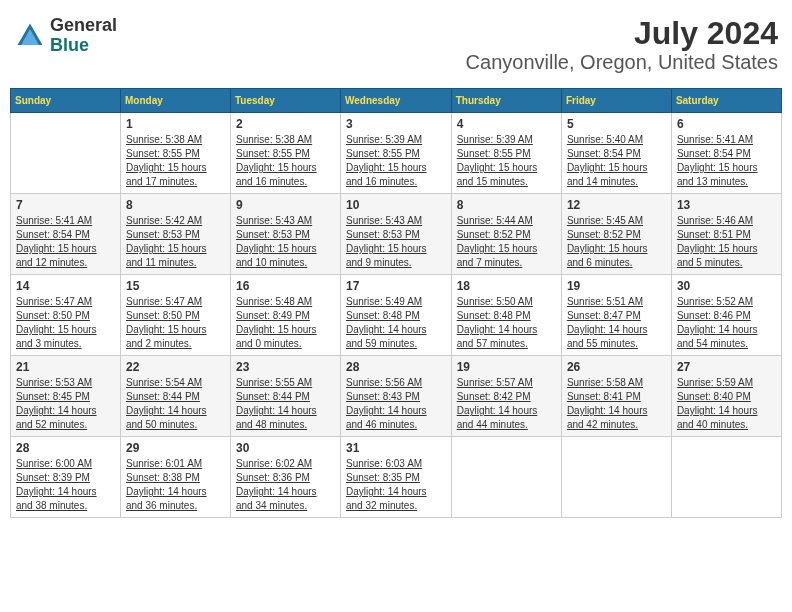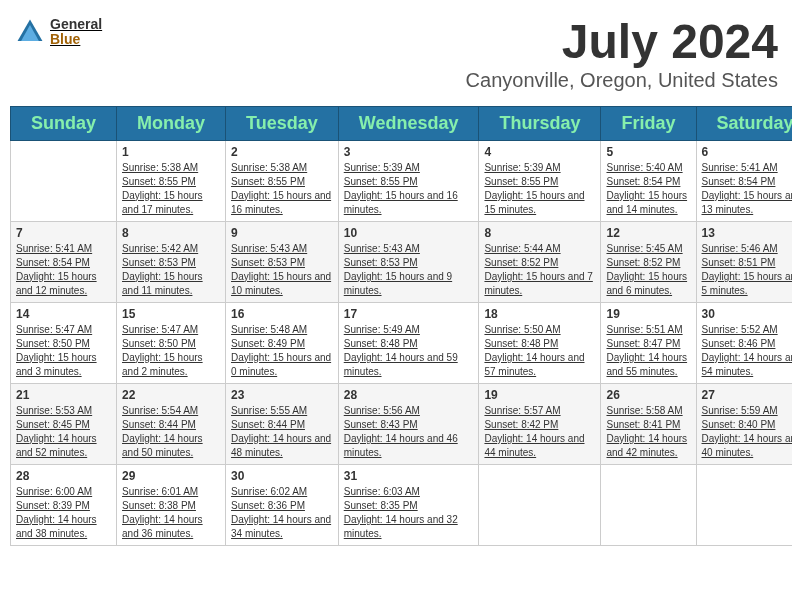--- a/index.html
+++ b/index.html
@@ -16,55 +16,54 @@
       align-items: flex-start;
       margin-bottom: 8px;
       padding: 6px 4px;
     }
     .logo {
       display: flex;
       align-items: center;
       gap: 4px;
     }
     .logo-text {
-      font-size: 14px;
+      font-size: 18px;
       font-weight: bold;
       line-height: 1.1;
-      text-decoration: underline;
     }
     .logo-general { color: #333; }
-    .logo-blue { color: #a16207; }
+    .logo-blue { color: #0f766e; }
     .logo-icon {
       width: 32px;
       height: 32px;
     }
     .title-block {
       text-align: right;
     }
     .month-title {
-      font-size: 48px;
+      font-size: 32px;
       font-weight: bold;
       color: #333;
       line-height: 1.1;
     }
     .location-title {
       font-size: 20px;
       color: #555;
     }
     .calendar {
       width: 100%;
       border-collapse: collapse;
       border: 1px solid #ccc;
     }
     .calendar th {
       background-color: #2471a3;
-      color: #86efac;
-      font-size: 18px;
-      font-weight: bold;
-      padding: 6px 20px;
+      color: #fde047;
+      font-size: 10px;
+      font-weight: bold;
+      padding: 6px 4px;
       text-align: left;
       border: 1px solid #1a5276;
     }
     .calendar td {
       vertical-align: top;
       border: 1px solid #ccc;
       padding: 4px 5px;
       width: 113px;
       min-height: 80px;
       font-size: 10px;

